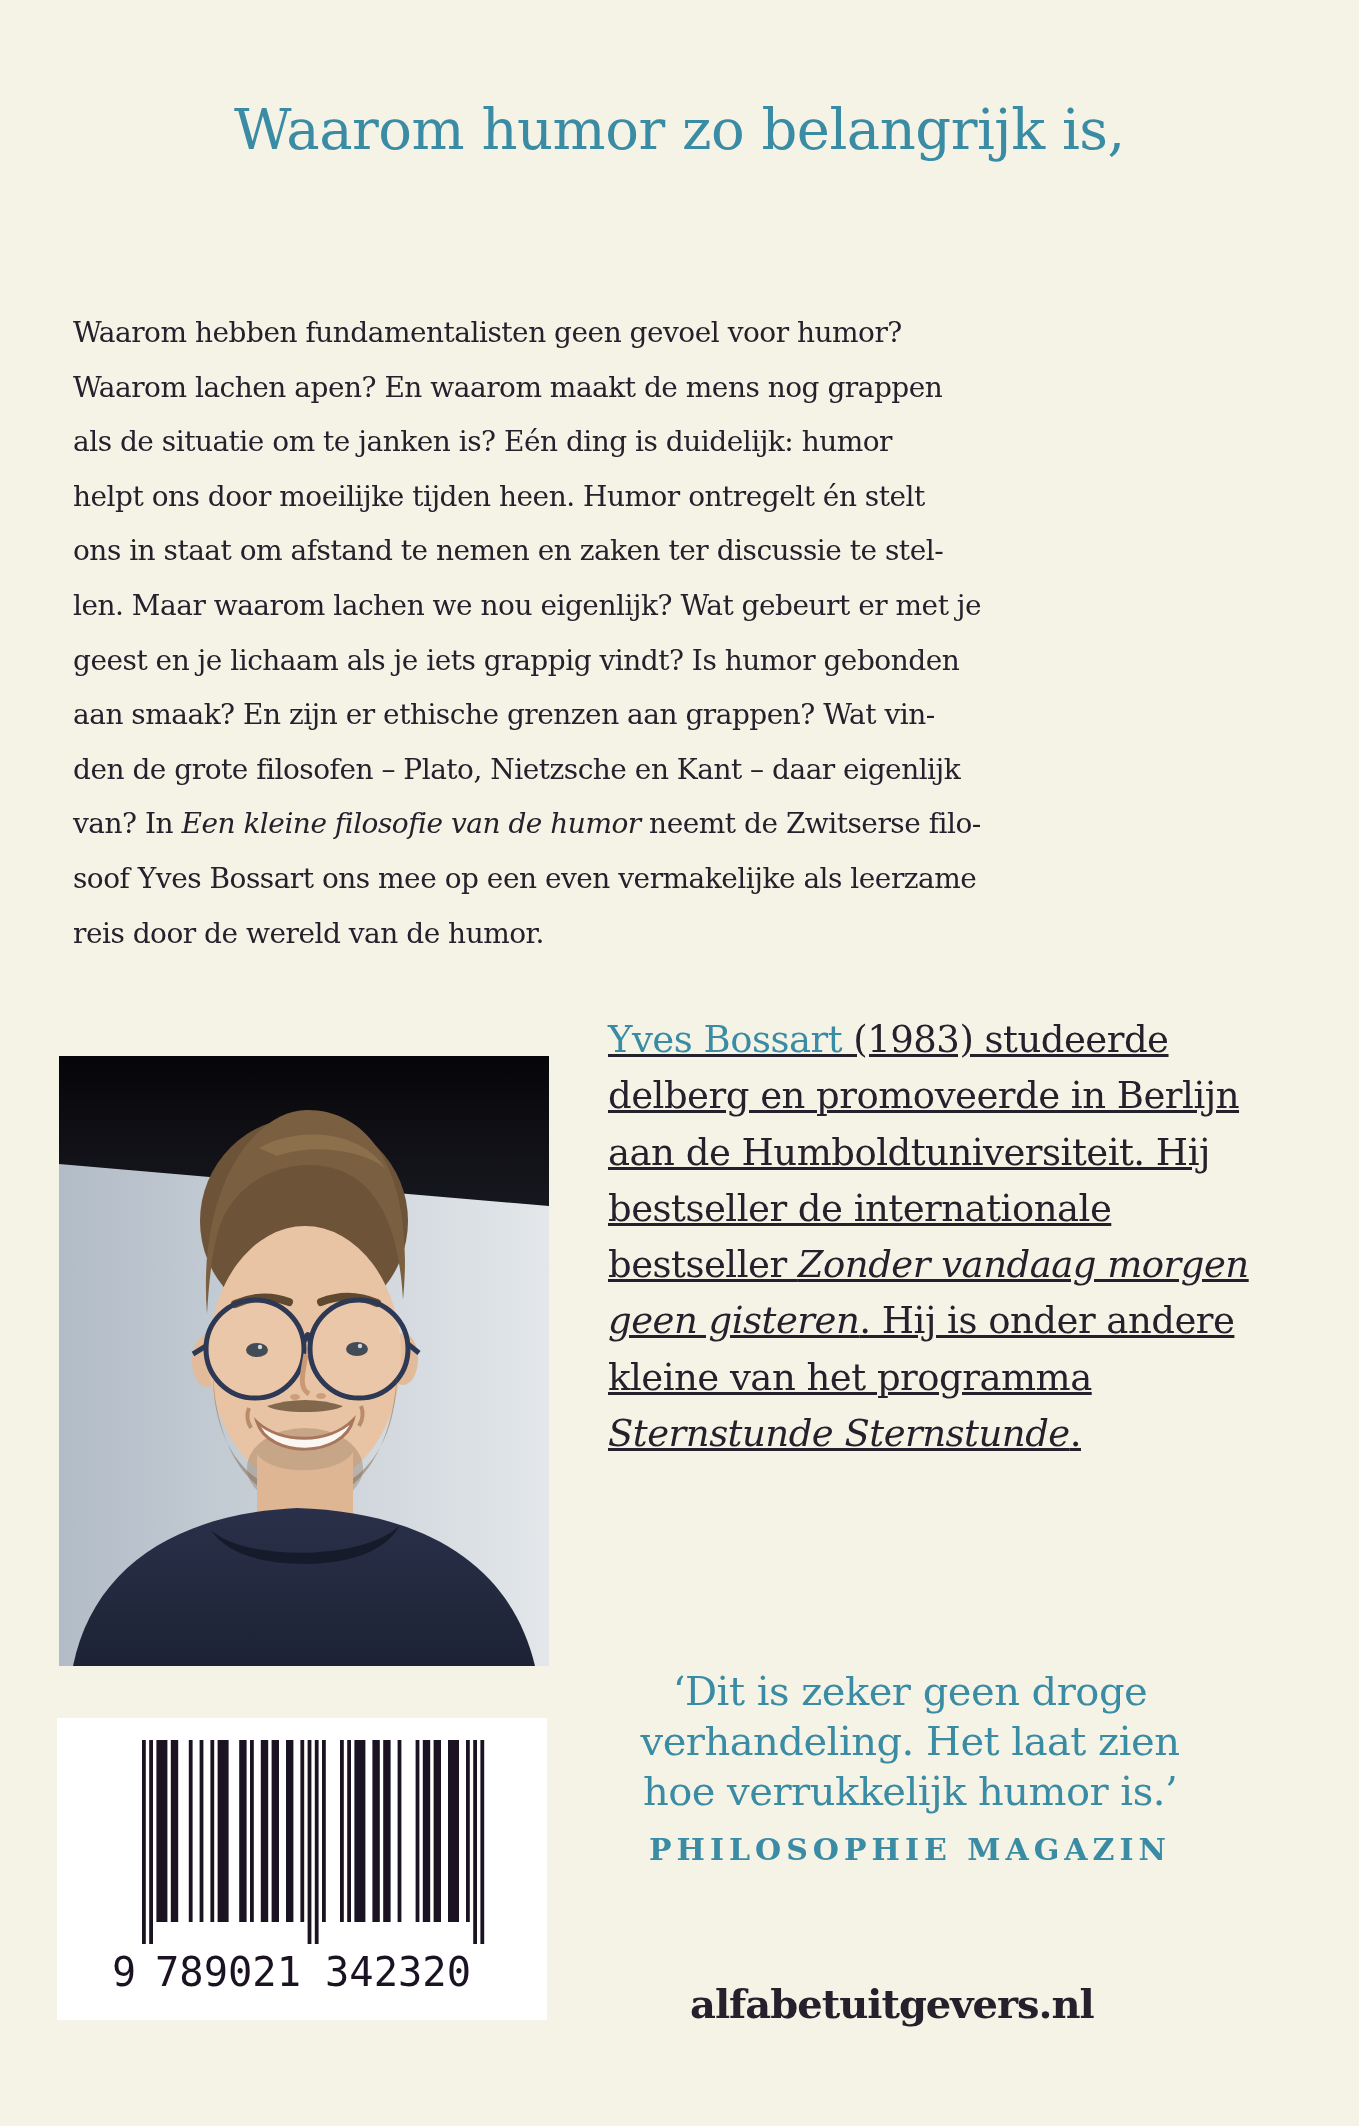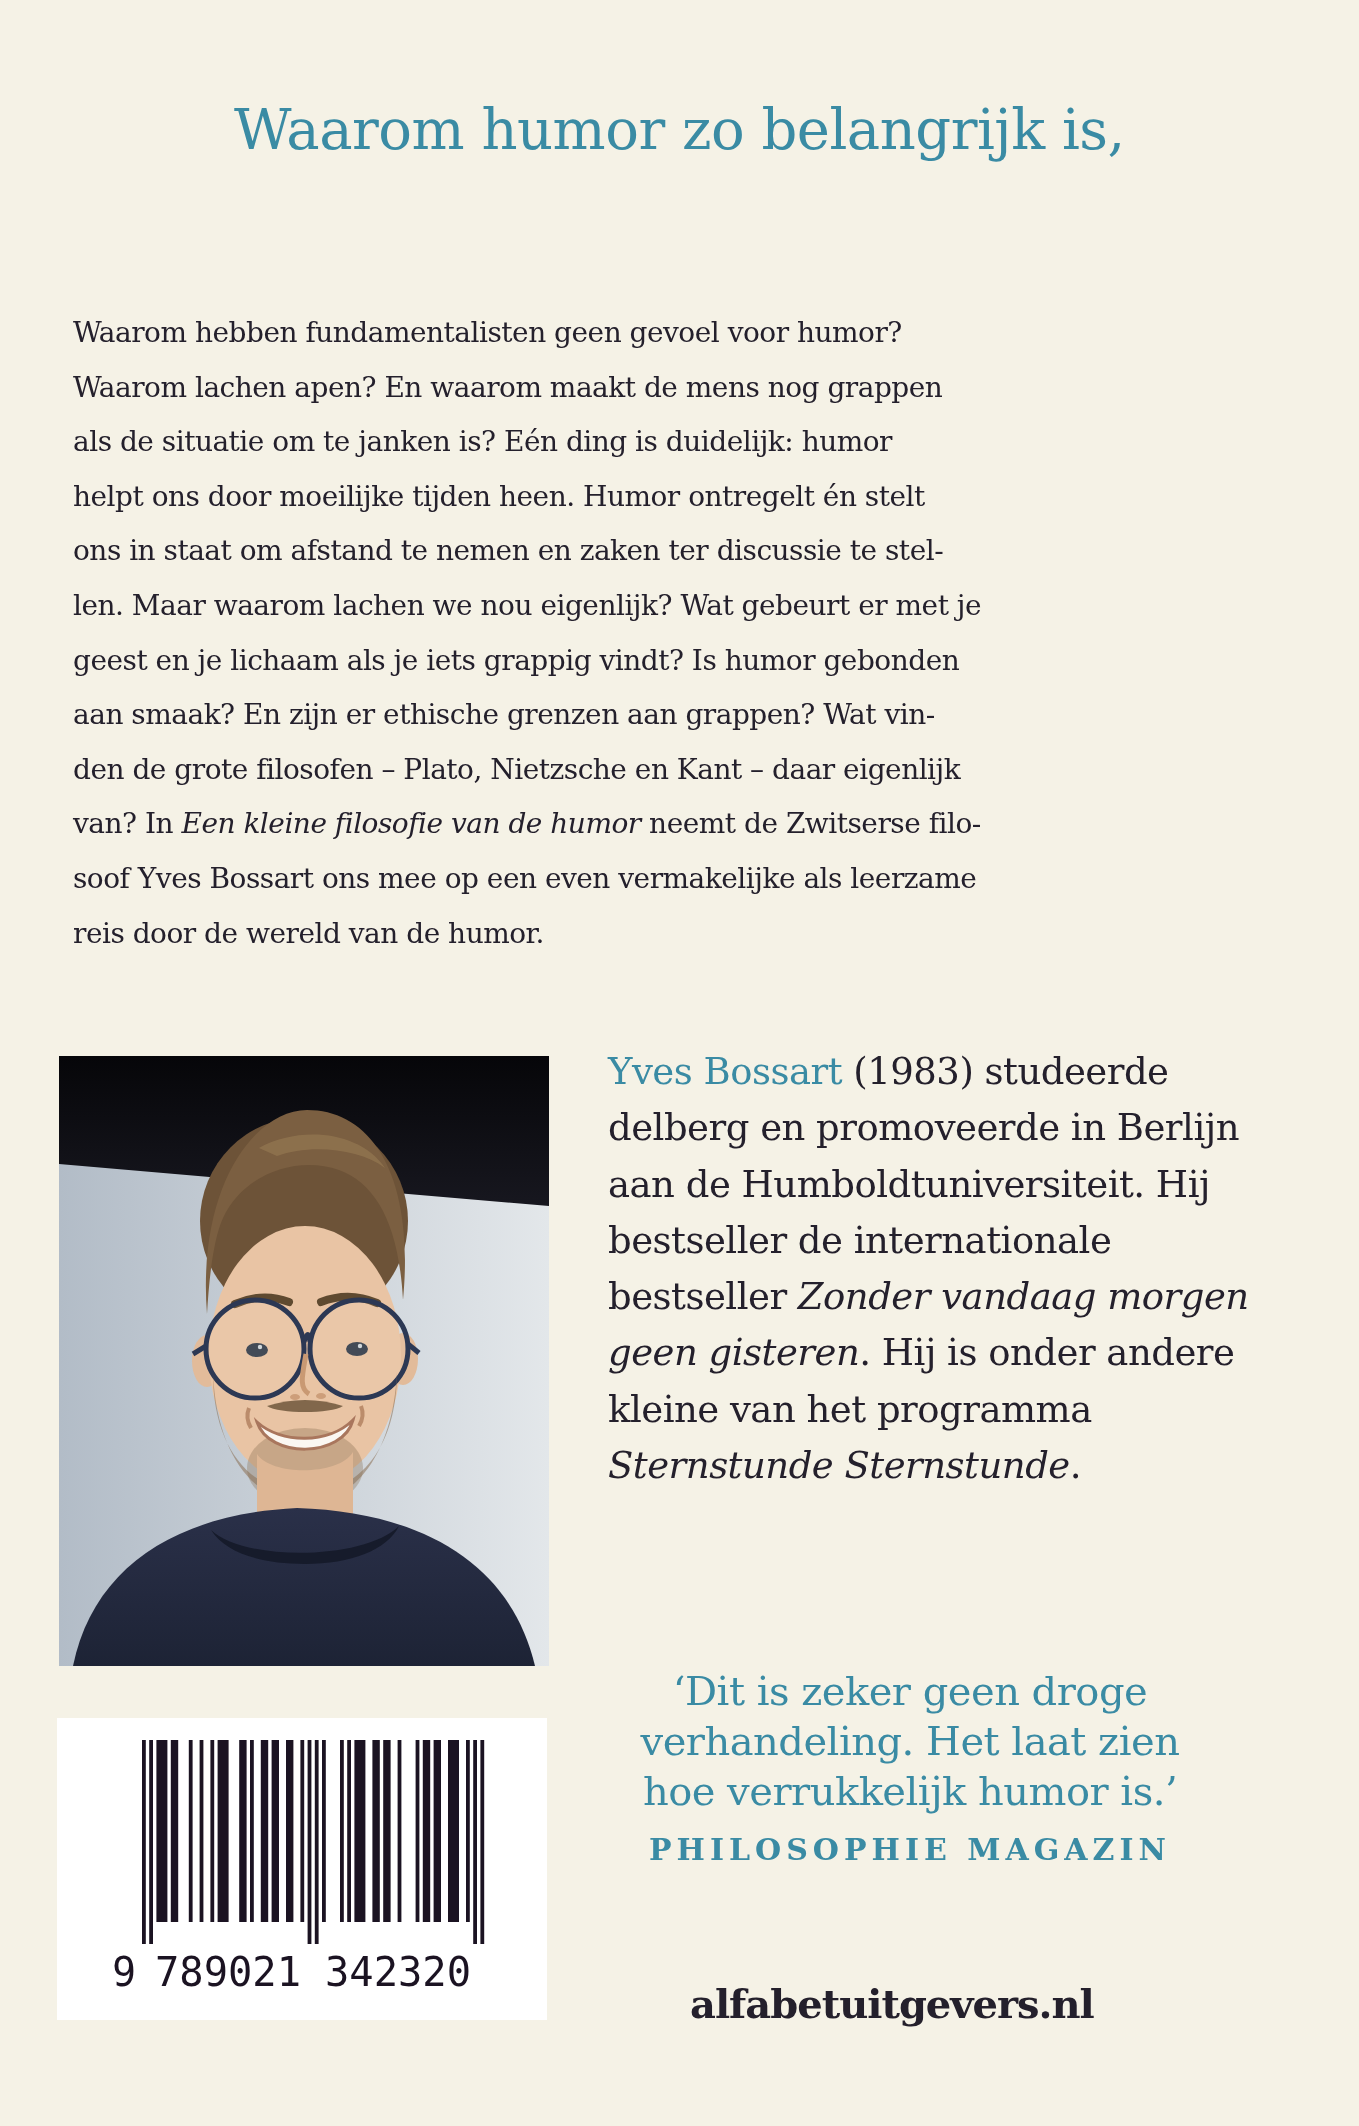--- a/index.html
+++ b/index.html
@@ -25,23 +25,24 @@
     letter-spacing:-0.5px;
   }
   .blurb{
     position:absolute;left:57px;top:306px;width:1200px;
     font-size:28px;line-height:54.6px;
     letter-spacing:-0.5px;
     margin-left:16px;
   }
   .blurb .line, .bio .line{white-space:nowrap;}
   .bio{
-    position:absolute;left:608px;top:1044px;width:648px;
+    position:absolute;left:608px;top:1012px;width:648px;
     font-size:37px;line-height:56.3px;
     letter-spacing:-0.5px;
+    text-decoration:underline;
   }
   .it{font-style:italic;}
   .accent{color:var(--accent);}
   .photo{
     position:absolute;left:59px;top:1056px;width:490px;height:610px;
   }
   .photo svg{display:block;width:100%;height:100%;}
   .quote{
     position:absolute;left:595px;top:1666px;width:630px;
     text-align:center;

